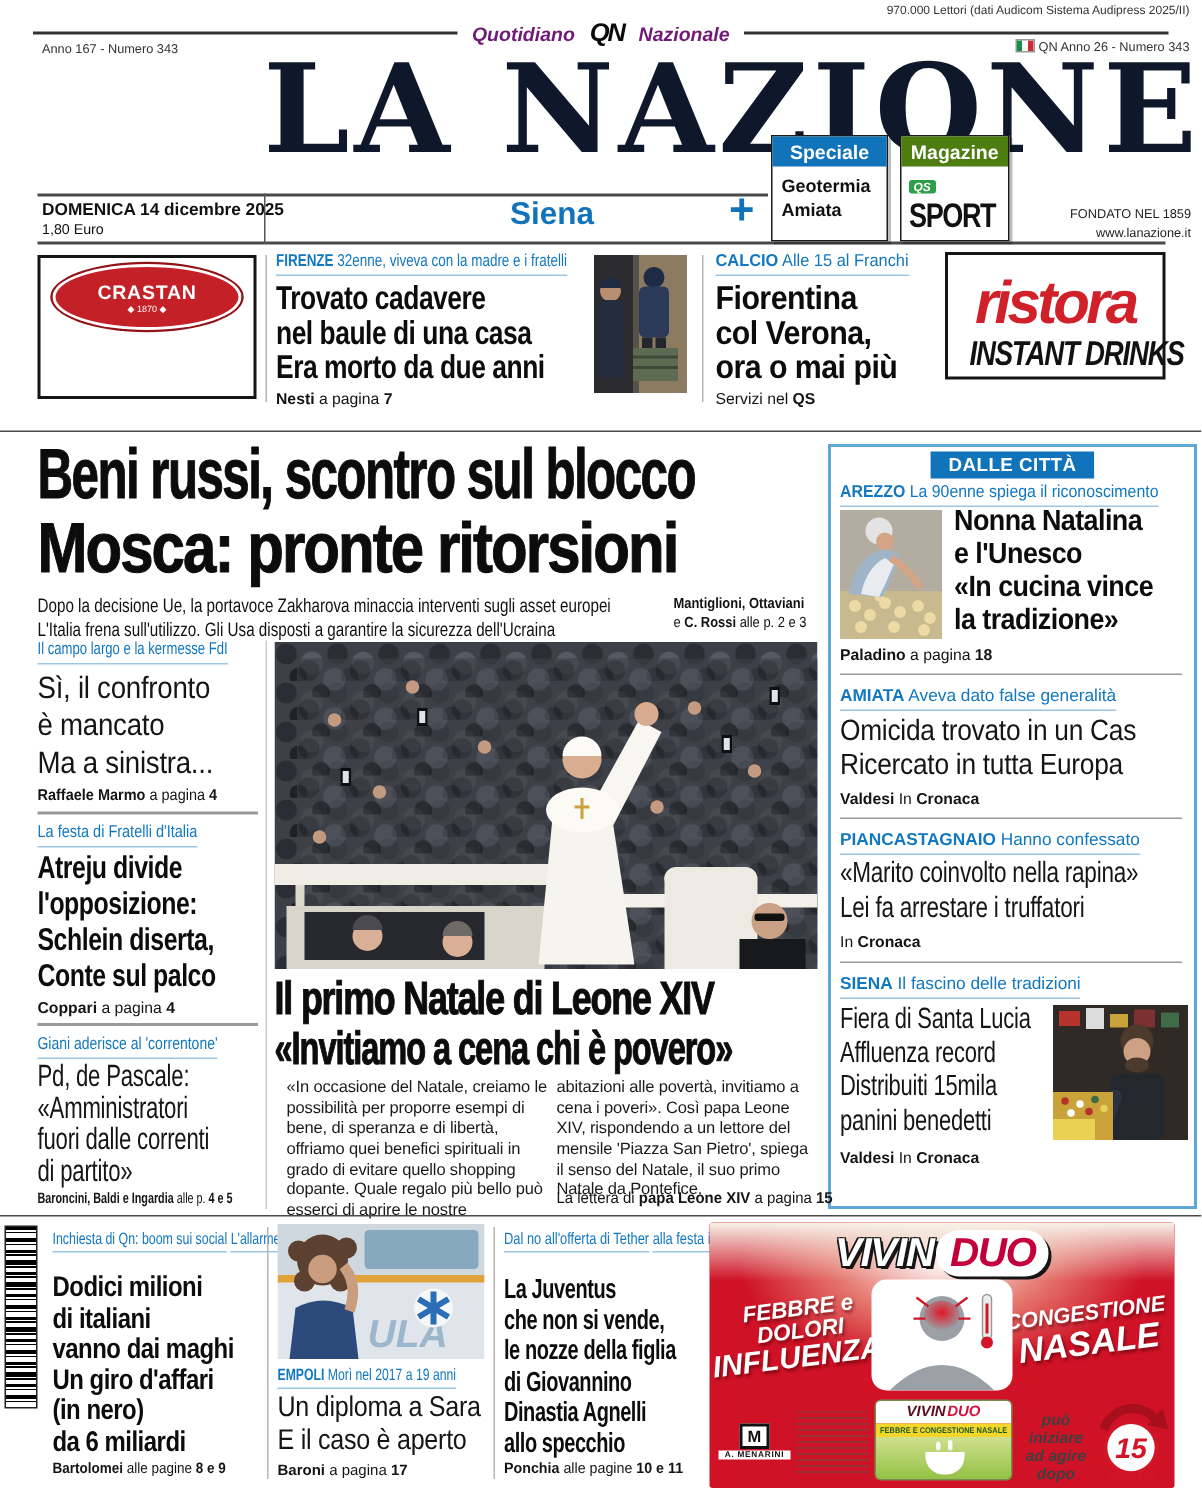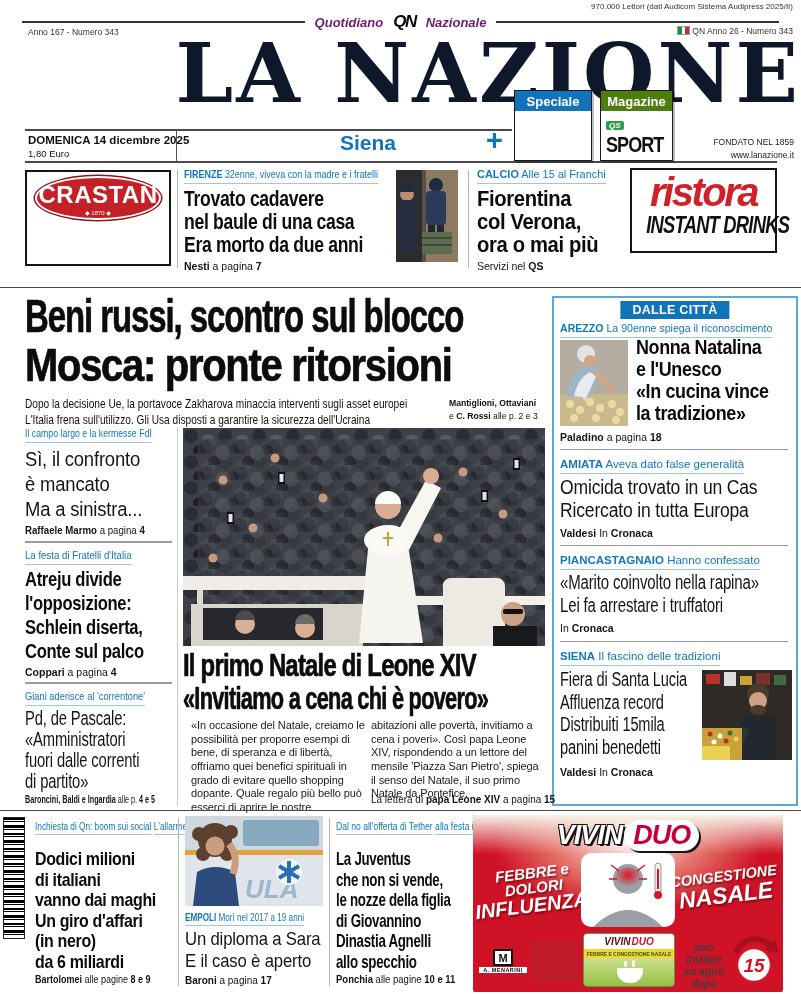--- a/index.html
+++ b/index.html
@@ -76,33 +76,37 @@
 <div class="abs" style="left:28px;top:148px;font-size:9.5px">1,80 Euro</div>
 <div class="abs" style="left:340px;top:131px;font-weight:bold;font-size:21px;color:#1173b9">Siena</div>
 <div class="abs" style="left:486px;top:124px;font-weight:bold;font-size:29px;color:#1173b9">+</div>
 <div class="abs" style="left:680px;top:136px;width:114px;text-align:right;font-size:8.5px;line-height:1.5;color:#222">
   <div>FONDATO NEL 1859</div>
   <div>www.lanazione.it</div>
 </div>
 
 <div class="booklet" style="left:514px;top:90px;height:71px">
   <div class="hd" style="background:#1173b9">Speciale</div>
+  <div style="padding:6px 6px;font-weight:bold;font-size:12px;line-height:1.3">
+    <div>Geotermia</div>
+    <div>Amiata</div>
+  </div>
 </div>
 
 <div class="booklet" style="left:600px;top:90px;width:73px;height:71px">
   <div class="hd" style="background:#4d7c0f">Magazine</div>
   <div style="padding:3px 5px">
     <span style="display:inline-block;background:#2f9e4a;color:#fff;font-weight:bold;font-style:italic;font-size:8px;padding:0 3px;border-radius:2px">QS</span>
     <div style="font-weight:bold;font-size:19px;letter-spacing:-1px;transform:scale(.95,1.2);transform-origin:0 0">SPORT</div>
   </div>
 </div>
 
 <div class="ad" style="left:25px;top:170px;width:146px;height:96px">
   <div style="width:126px;height:44px;margin:4px auto 2px;background:#c42027;border-radius:50%;box-shadow:inset 0 0 0 2px #fff,0 0 0 1.5px #8e1418;display:flex;flex-direction:column;align-items:center;justify-content:center">
-    <div style="color:#fff;font-weight:bold;font-size:24px;letter-spacing:.5px">CRASTAN</div>
+    <div style="color:#fff;font-weight:bold;font-size:13px;letter-spacing:.5px">CRASTAN</div>
     <div style="color:#fff;font-size:6px">◆ 1870 ◆</div>
   </div>
 </div>
 
 <div class="vr" style="left:177px;top:170px;height:98px"></div>
 
 <div class="kick" style="left:184px;top:168px;--sx:.78">
   <span class="u"><b>FIRENZE</b> <span>32enne, viveva con la madre e i fratelli</span></span>
 </div>
 <div class="hl" style="left:184px;top:187px;font-size:22px;line-height:23px;--sx:.8">
@@ -142,21 +146,21 @@
 <div class="hl" style="left:477px;top:187px;font-size:22px;line-height:23px;--sx:.92">
   <div>Fiorentina</div>
     <div>col Verona,</div>
     <div>ora o mai più</div>
 </div>
 <div class="by" style="left:477px;top:260px">
   <b></b><span>Servizi nel</span> <b>QS</b>
 </div>
 
 <div class="ad" style="left:630px;top:168px;width:147px;height:85px;text-align:center">
-  <div style="color:#d0202a;font-style:italic;font-weight:bold;font-size:40px;letter-spacing:-2.5px;line-height:1;margin-top:2px">ristora</div>
+  <div style="color:#d0202a;font-style:italic;font-weight:bold;font-size:40px;letter-spacing:-2.5px;line-height:1;margin-top:12px">ristora</div>
   <div style="font-style:italic;font-weight:bold;font-size:23px;letter-spacing:-1px;white-space:nowrap;transform:scaleX(.8);transform-origin:50% 0">INSTANT DRINKS</div>
 </div>
 
 <div class="hr" style="left:0;width:801px;top:287px"></div>
 
 <div class="hl xb" style="left:25px;top:292px;font-size:47px;line-height:47px;letter-spacing:-1.5px;--sx:.70">
     <div>Beni russi, scontro sul blocco</div>
   </div>
 <div class="hl xb" style="left:25px;top:341px;font-size:47px;line-height:47px;letter-spacing:-1.5px;--sx:.85">
     <div>Mosca: pronte ritorsioni</div>

